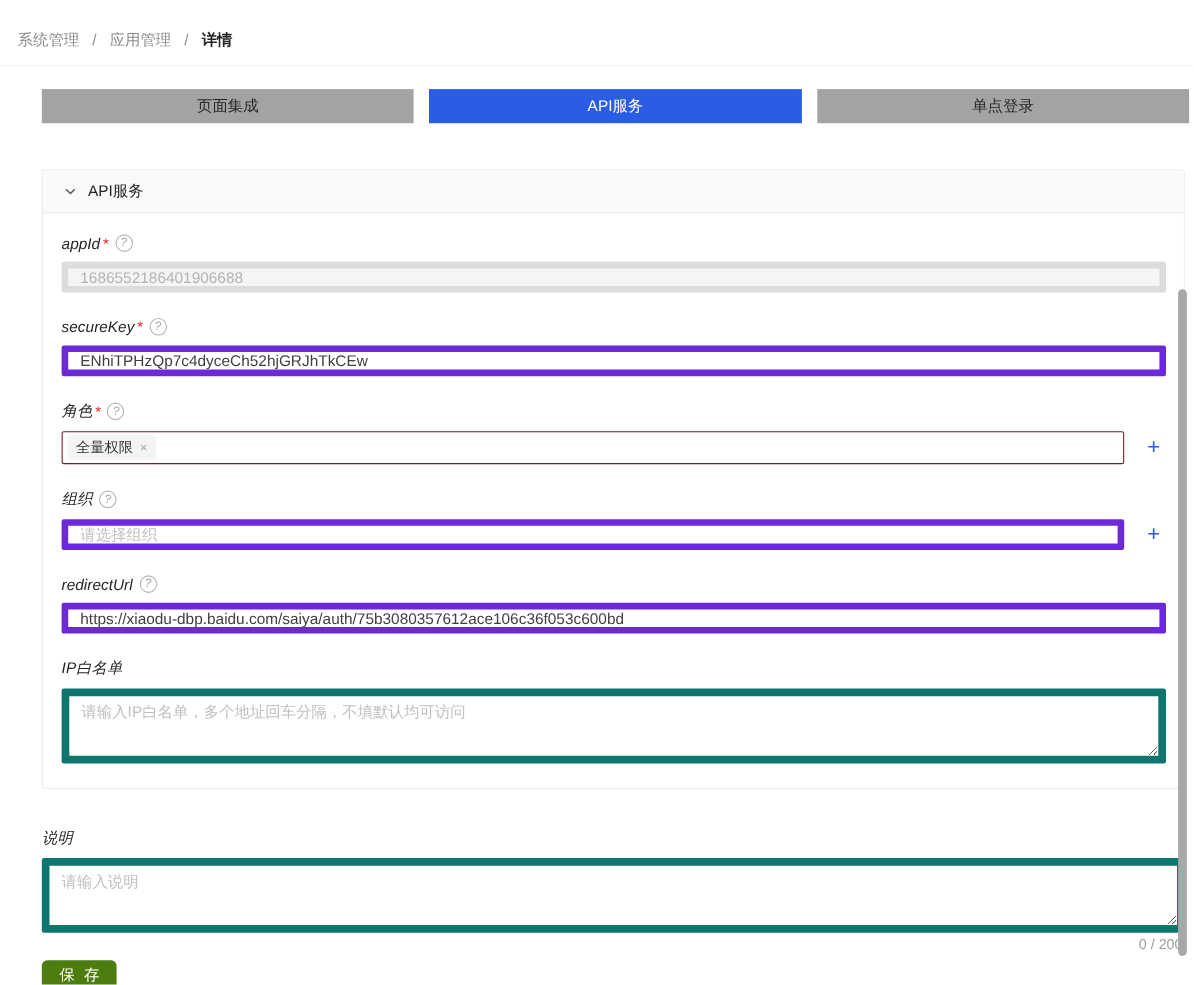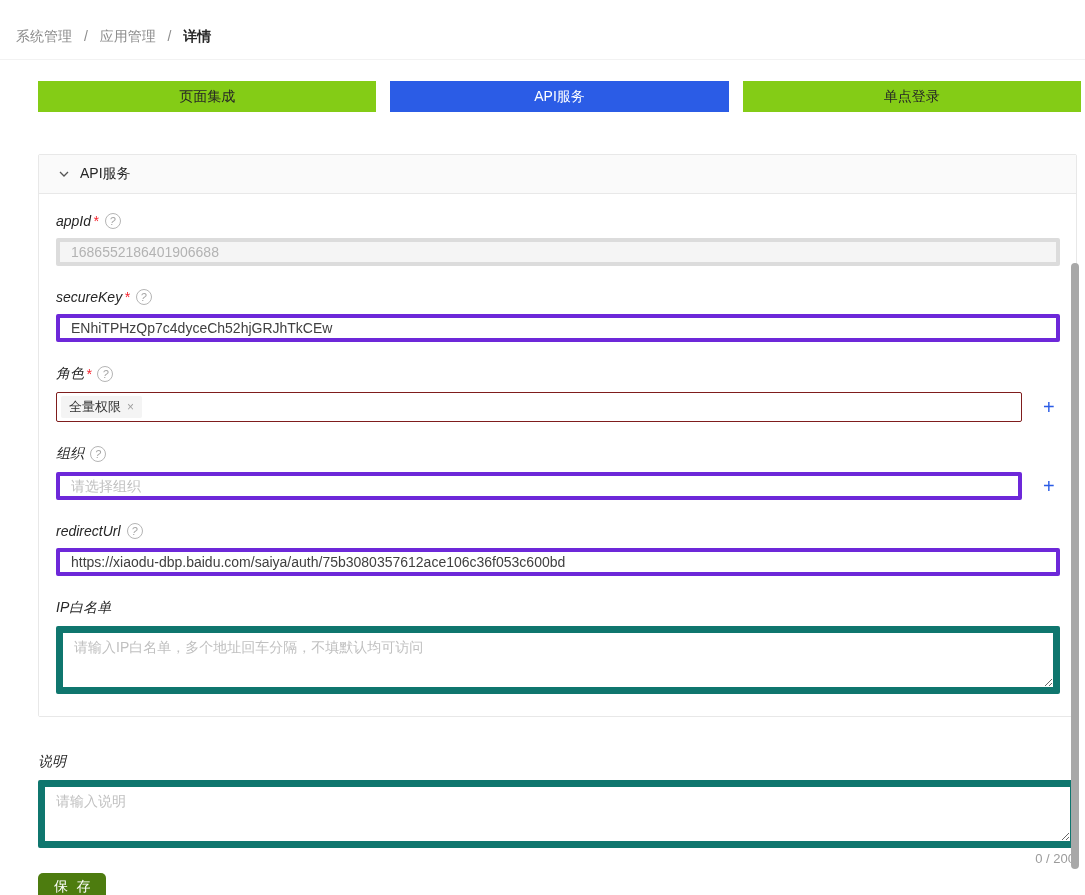--- a/index.html
+++ b/index.html
@@ -8,41 +8,41 @@
   .page { position:relative; width:1085px; height:895px; }
 
   
   .breadcrumb { padding:28px 16px 13px 16px; border-bottom:1px solid #f2f2f2; font-size:14px; }
   .crumb { color:#8c8c8c; }
   .crumb.current { color:#262626; font-weight:bold; }
   .crumb-sep { color:#8c8c8c; margin:0 8px; }
 
   
   .tabs { display:flex; gap:14px; margin:21px 4px 0 38px; width:1043px; }
-  .tab { flex:1 1 0; height:31px; line-height:31px; text-align:center; background:#84cc16;
+  .tab { flex:1 1 0; height:31px; line-height:31px; text-align:center; background:#a3a3a3;
          color:#262626; cursor:pointer; user-select:none; }
   .tab.active { background:#2b5ce6; color:#fff; }
 
   
   .panel { margin:42px 8px 0 38px; width:1039px; border:1px solid #e8e8e8; border-radius:2px; }
   .panel-header { height:39px; background:#fafafa; border-bottom:1px solid #e8e8e8;
                   display:flex; align-items:center; padding:0 18px; cursor:pointer; }
   .chevron { width:14px; height:14px; margin-right:9px; display:inline-flex; align-items:center; justify-content:center; }
   .panel-title { font-size:14px; color:#262626; }
   .panel-body { padding:19px 17px 22px 17px; background:#fff; }
 
   
   .field { margin-bottom:23px; }
   .field:last-child { margin-bottom:0; }
   .field-label { display:flex; align-items:center; margin-bottom:9px; font-size:14px; color:#262626;font-style:italic; }
   .req { color:#f5222d; margin-left:2px; }
   .help-icon { width:16px; height:16px; border:1px solid #b5b5b5; border-radius:50%;
                color:#a6a6a6; font-size:11px; line-height:14px; text-align:center;
                margin-left:6px; cursor:pointer; }
-  .text-input { width:1004px; height:28px; border:4px solid #6d28d9; border-radius:2px;
+  .text-input { width:1004px; height:28px; border:6px solid #6d28d9; border-radius:2px;
                 padding:0 11px; font-size:14px; color:#404040; background:#fff; outline:none;
                 font-family:"Liberation Sans","DejaVu Sans",sans-serif; }
   .text-input:disabled { background:#f5f5f5; color:#b3b3b3; border-color:#dcdcdc; }
   .text-input::placeholder, textarea::placeholder { color:#c0c0c0; }
   .with-add { display:flex; align-items:center; }
   .with-add .text-input, .tag-box { width:966px; }
   .add-btn { color:#2b5ce6; font-size:20px; line-height:20px; margin-left:21px; cursor:pointer; user-select:none; }
   .tag-box { height:30px; border:1px solid #7f1d1d; border-radius:2px; display:flex;
              align-items:center; padding:0 4px; }
   .tag { background:#f4f4f4; border-radius:2px; height:22px; display:flex; align-items:center;

